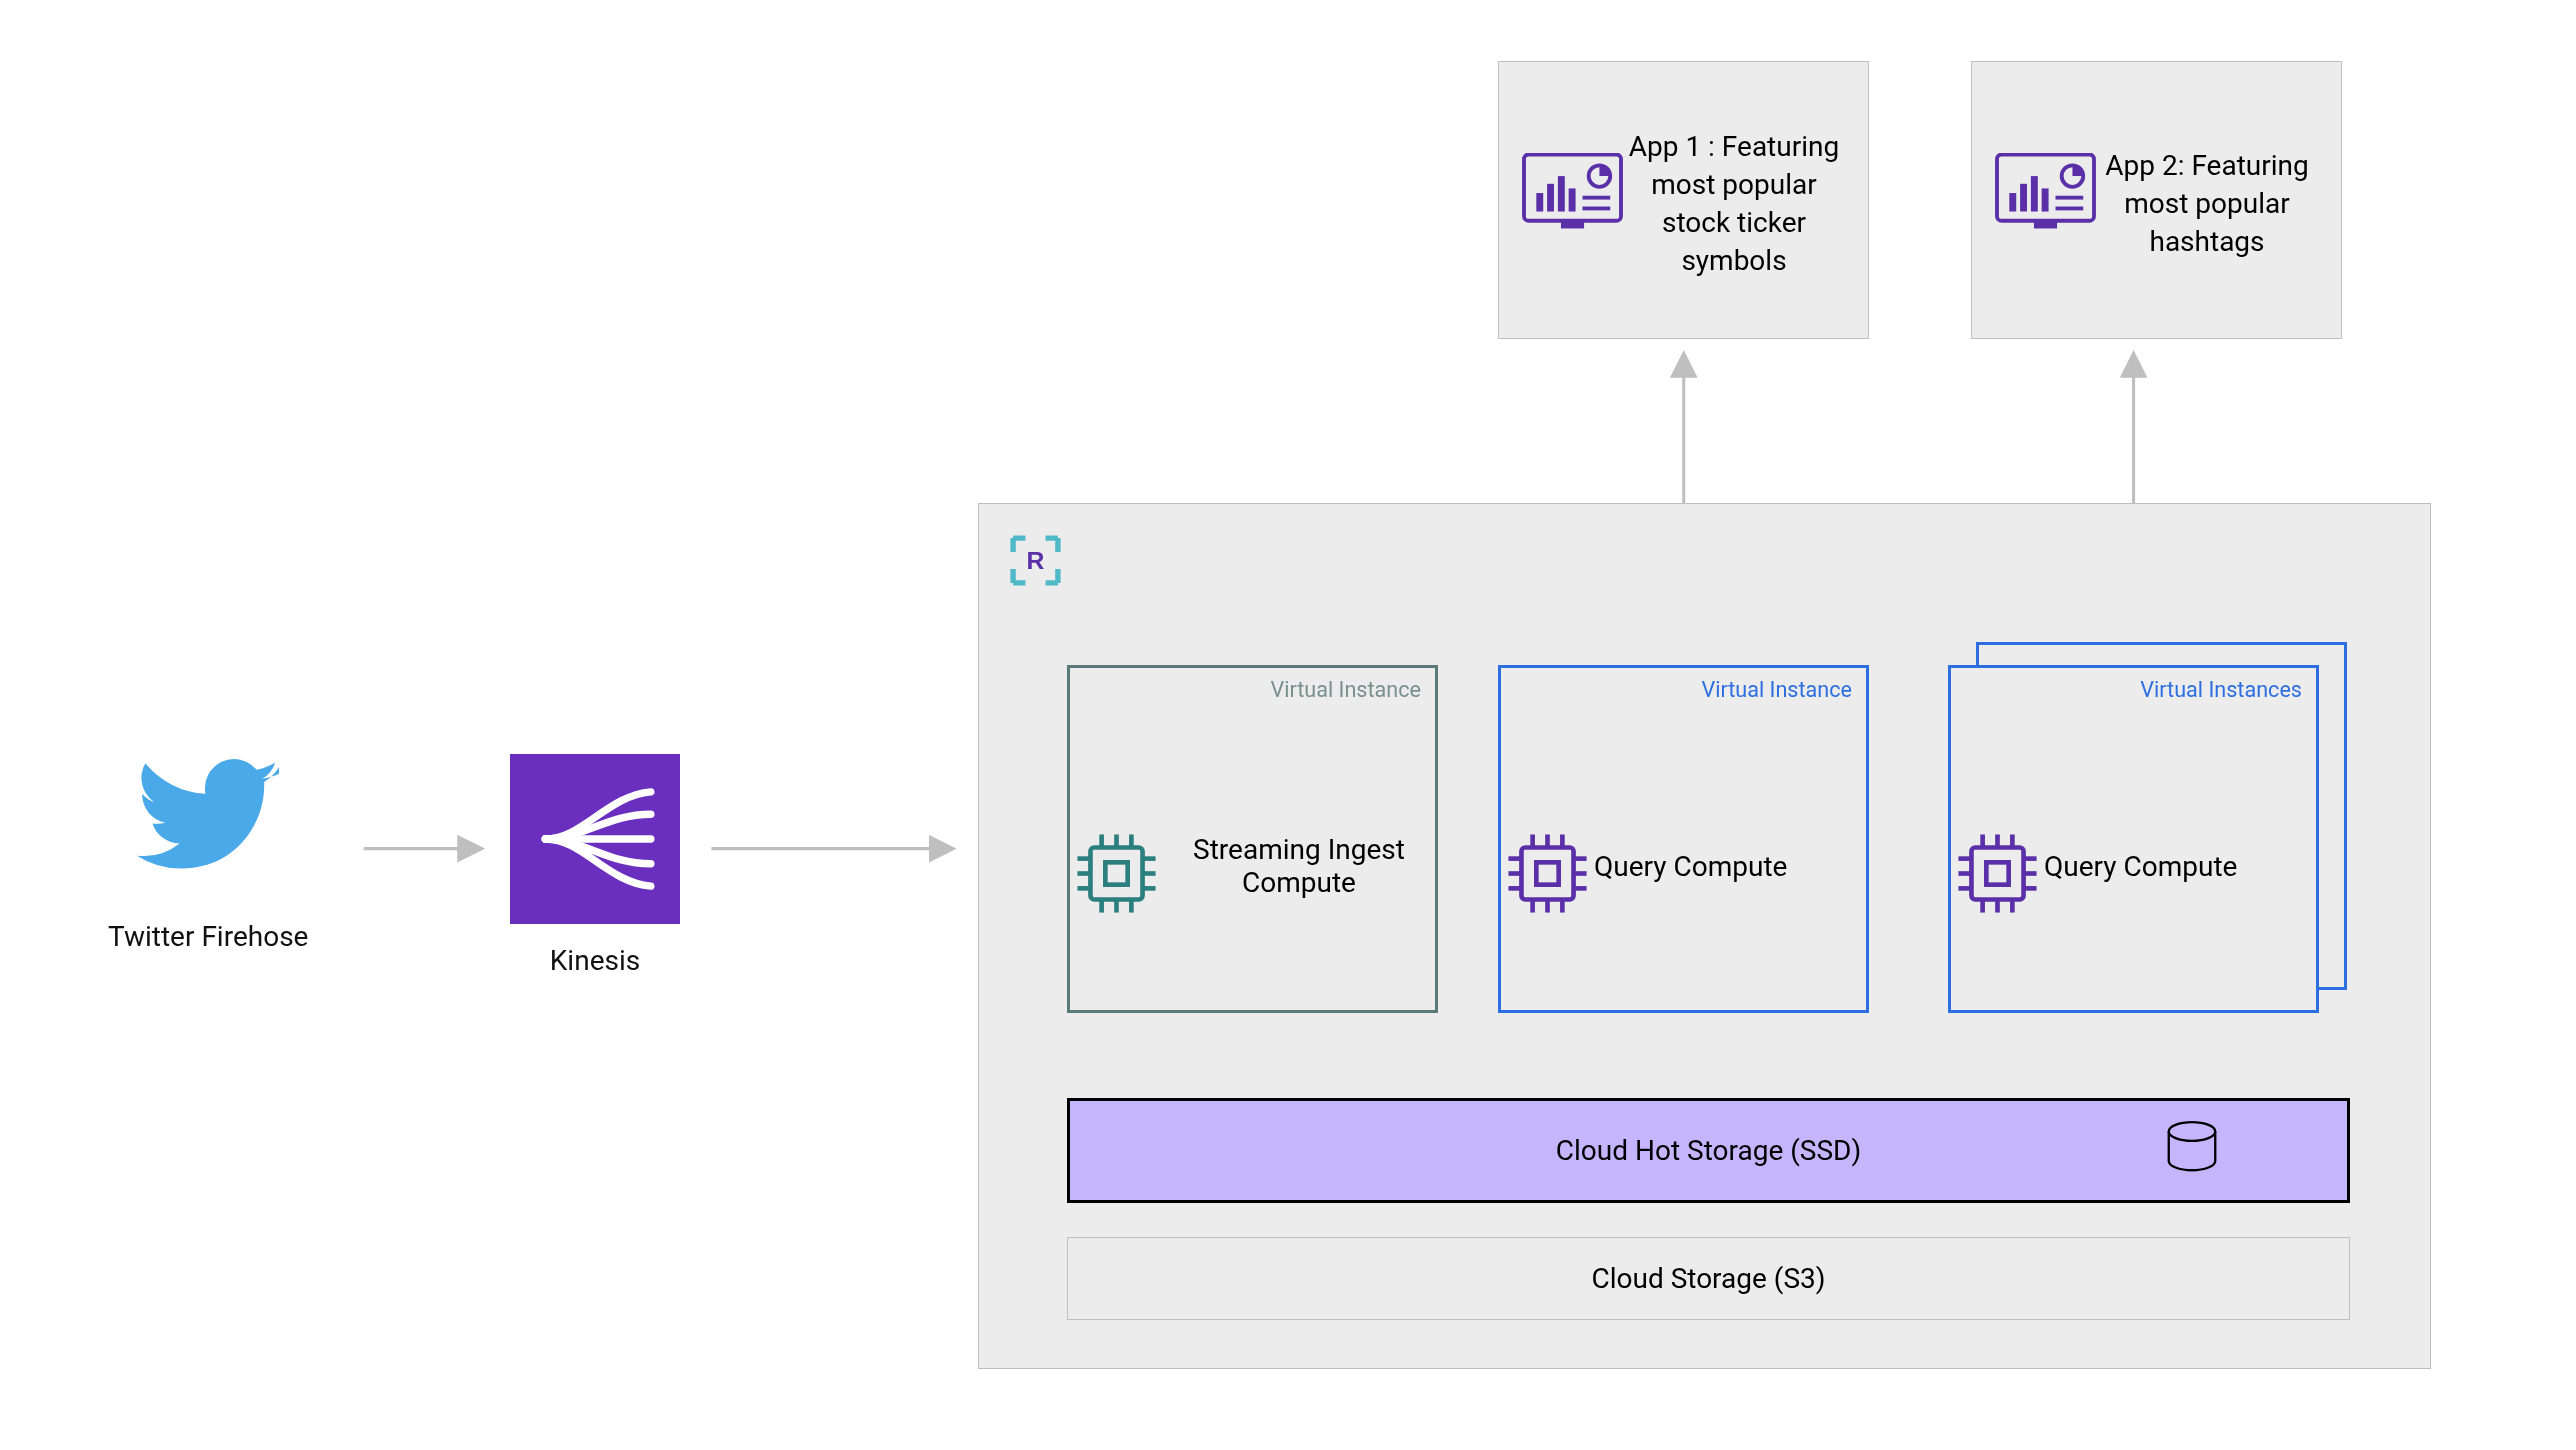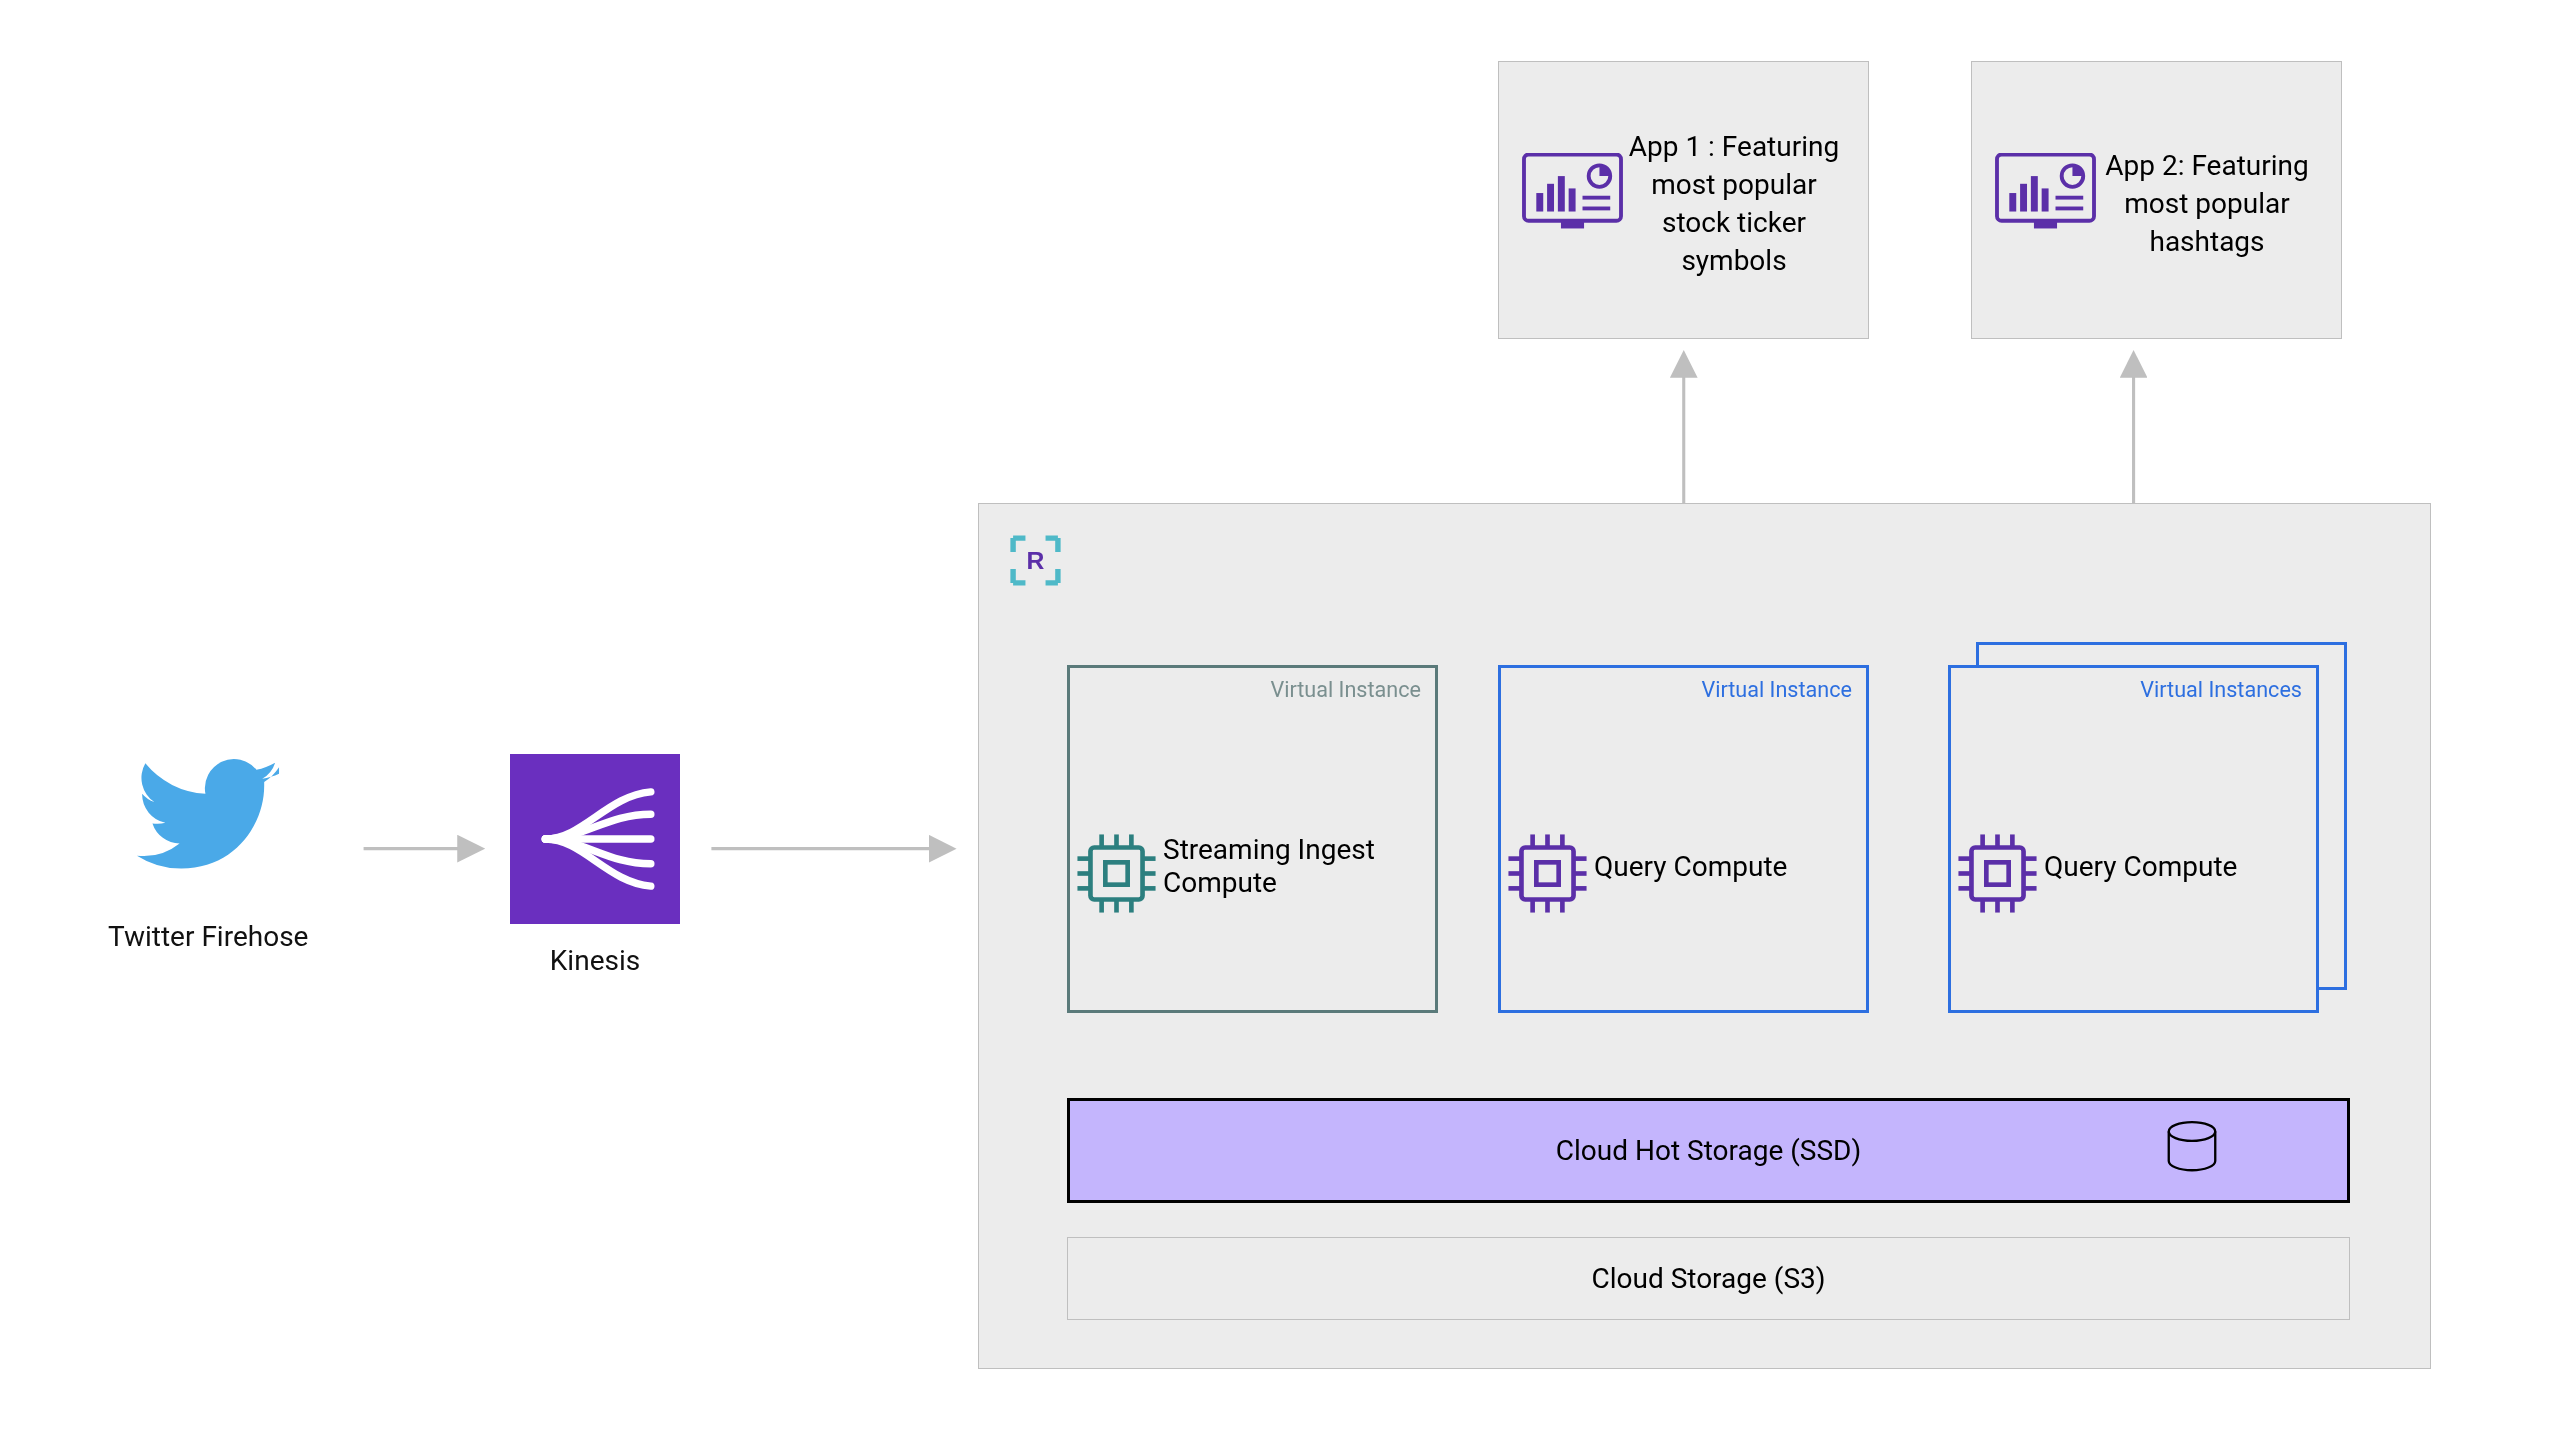--- a/index.html
+++ b/index.html
@@ -18,21 +18,21 @@
   .platform { position: absolute; background: #ececec; border: 1.5px solid #bfbfbf; }
 
   
   .vi-box { position: absolute; width: 371px; height: 348px; background: #ececec; display: flex; flex-direction: row; align-items: center; padding-top: 10.8px; }
   .vi-box.teal { border: 3.1px solid #5a7a7a; }
   .vi-box.blue { border: 3.1px solid #2d6fe0; }
   .vi-badge { position: absolute; top: 9.3px; right: 14px; font-size: 21.6px; }
   .vi-box.teal .vi-badge { color: #7a8f8f; }
   .vi-box.blue .vi-badge { color: #2d6fe0; }
   .vi-box .chip-wrap { margin-top: 62px; }
-  .vi-box .vi-title { font-size: 28px; margin-top: 44px; }
+  .vi-box .vi-title { font-size: 28px; text-align: center; margin-top: 44px; }
 
   
   .vi-shadow { position: absolute; width: 371px; height: 348px; background: #ececec; border: 3.1px solid #2d6fe0; }
 
   
   .storage-bar { position: absolute; display: flex; align-items: center; justify-content: center; font-size: 28px; }
   .storage-hot { background: #c4b5fd; border: 3.9px solid #000; height: 105px; }
   .storage-cold { background: #ececec; border: 1.5px solid #bfbfbf; height: 83px; }
   .storage-hot .disk-icon { position: absolute; right: 124px; }
 

